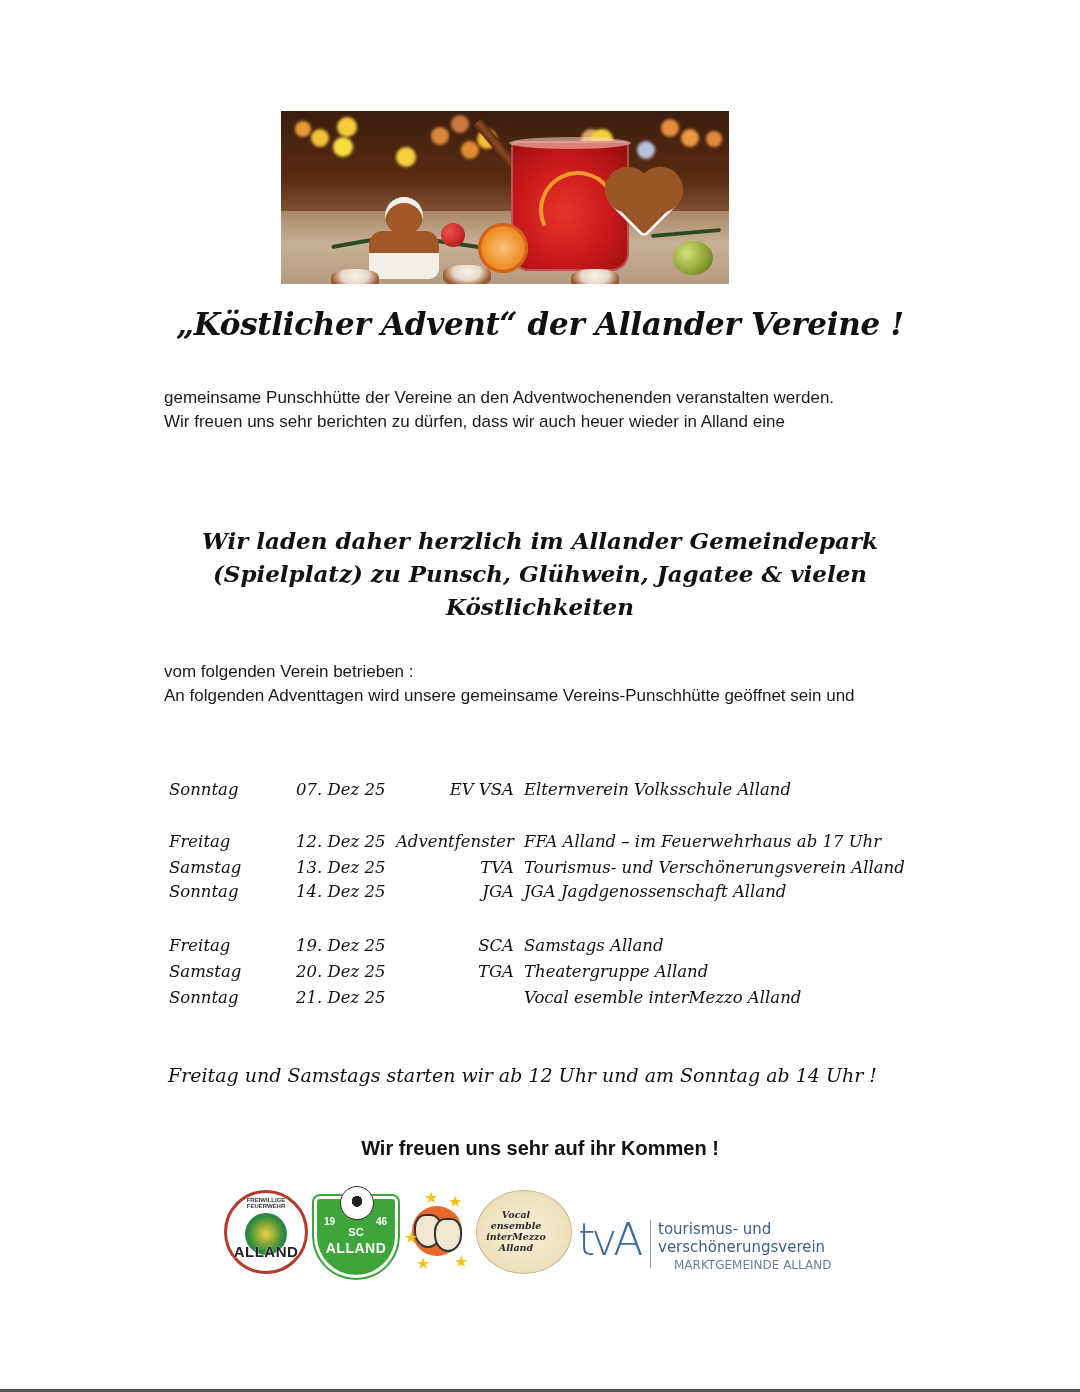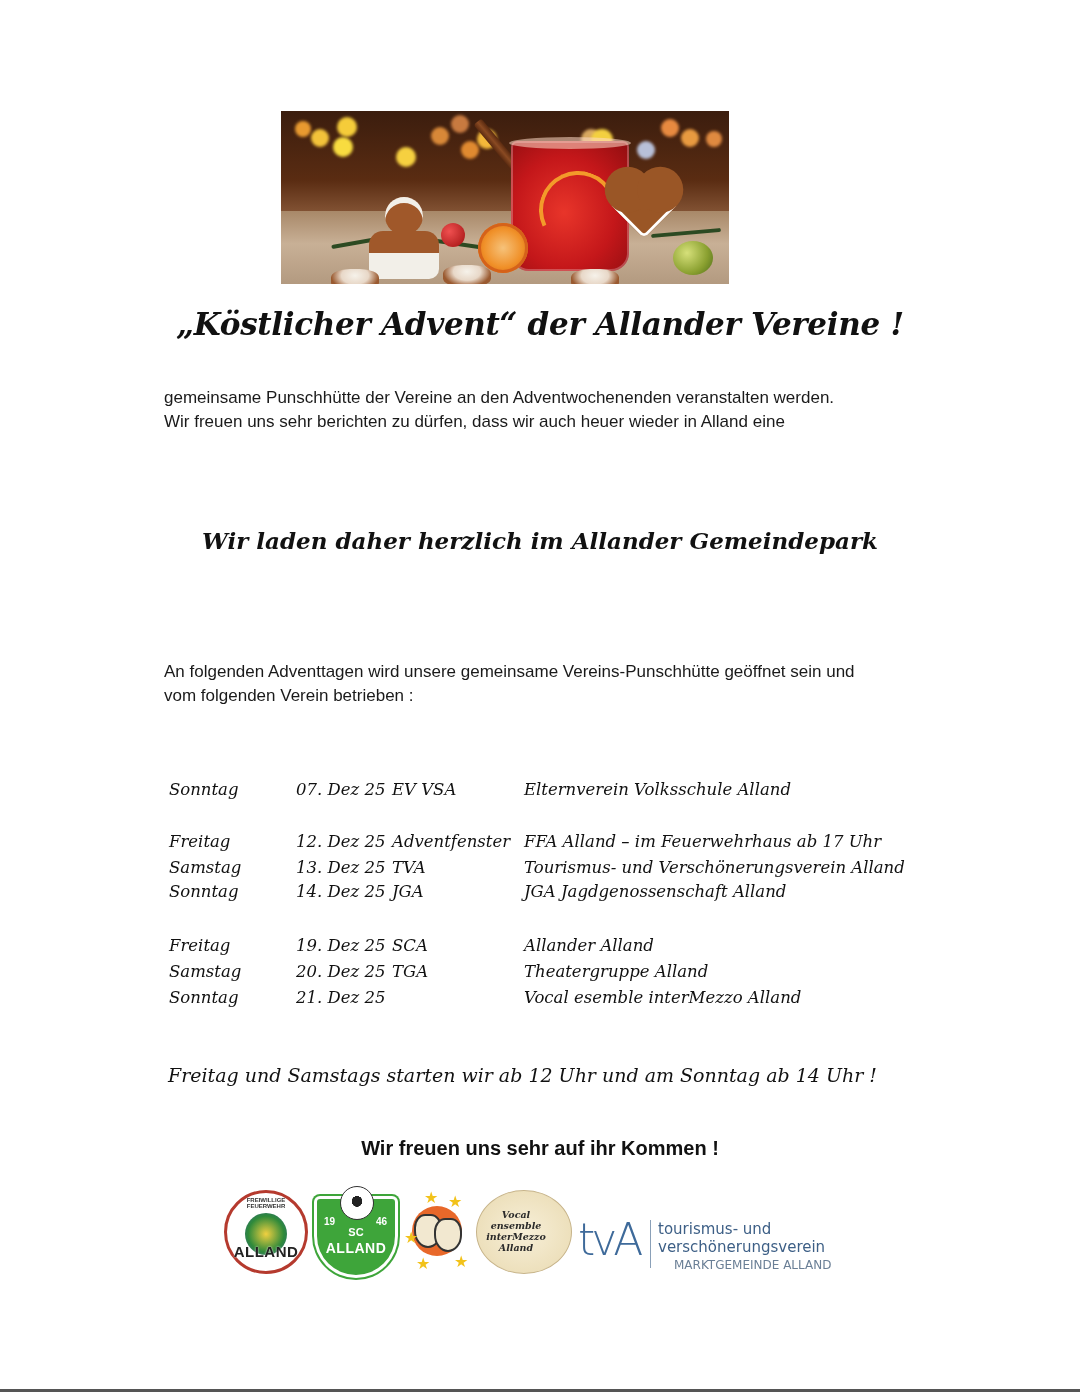--- a/index.html
+++ b/index.html
@@ -110,21 +110,21 @@
 
     
     .schedule { position: absolute; left: 0; top: 0; width: 1080px; }
     .row {
       position: absolute; left: 0; width: 1080px; height: 26px;
       font-family: "DejaVu Serif", serif; font-style: italic; font-size: 16.5px; color: #111;
       white-space: nowrap;
     }
     .row .day { position: absolute; left: 169px; }
     .row .date { position: absolute; left: 296px; width: 86px; text-align: right; }
-    .row .code { position: absolute; left: 392px; width: 122px; text-align: left; }
+    .row .code { position: absolute; left: 392px; width: 122px; text-align: right; }
     .row .club { position: absolute; left: 524px; }
 
     .hours {
       position: absolute; left: 0; width: 1080px; top: 1064px;
       font-family: "DejaVu Serif", serif; font-style: italic; font-size: 19px; color: #111;
     }
     .hours span { position: absolute; left: 168px; white-space: nowrap; }
     .closing {
       position: absolute; left: 0; width: 1080px; top: 1137px; text-align: center;
       font-family: "Liberation Sans", sans-serif; font-weight: bold; font-size: 20px; color: #111;
@@ -257,25 +257,27 @@
 
   <div class="title">„Köstlicher Advent“ der Allander Vereine !</div>
 
   <div class="intro">
     <span>gemeinsame Punschhütte der Vereine an den Adventwochenenden veranstalten werden.</span>
     <span>Wir freuen uns sehr berichten zu dürfen, dass wir auch heuer wieder in Alland eine</span>
   </div>
 
   <div class="invite">
     <span>Wir laden daher herzlich im Allander Gemeindepark</span>
+    <span>(Spielplatz) zu Punsch, Glühwein, Jagatee &amp; vielen</span>
+    <span>Köstlichkeiten</span>
   </div>
 
   <div class="schedule-intro">
+    <span>vom folgenden Verein betrieben :</span>
     <span>An folgenden Adventtagen wird unsere gemeinsame Vereins-Punschhütte geöffnet sein und</span>
-    <span>vom folgenden Verein betrieben :</span>
   </div>
 
   <div class="schedule">
     <div class="row" style="top:780px;">
       <span class="day">Sonntag</span>
       <span class="date">07. Dez 25</span>
       <span class="code">EV VSA</span>
       <span class="club">Elternverein Volksschule Alland</span>
     </div>
     <div class="row" style="top:832px;">
@@ -293,21 +295,21 @@
     <div class="row" style="top:882px;">
       <span class="day">Sonntag</span>
       <span class="date">14. Dez 25</span>
       <span class="code">JGA</span>
       <span class="club">JGA Jagdgenossenschaft Alland</span>
     </div>
     <div class="row" style="top:936px;">
       <span class="day">Freitag</span>
       <span class="date">19. Dez 25</span>
       <span class="code">SCA</span>
-      <span class="club">Allander Alland</span>
+      <span class="club">Samstags Alland</span>
     </div>
     <div class="row" style="top:962px;">
       <span class="day">Samstag</span>
       <span class="date">20. Dez 25</span>
       <span class="code">TGA</span>
       <span class="club">Theatergruppe Alland</span>
     </div>
     <div class="row" style="top:988px;">
       <span class="day">Sonntag</span>
       <span class="date">21. Dez 25</span>

